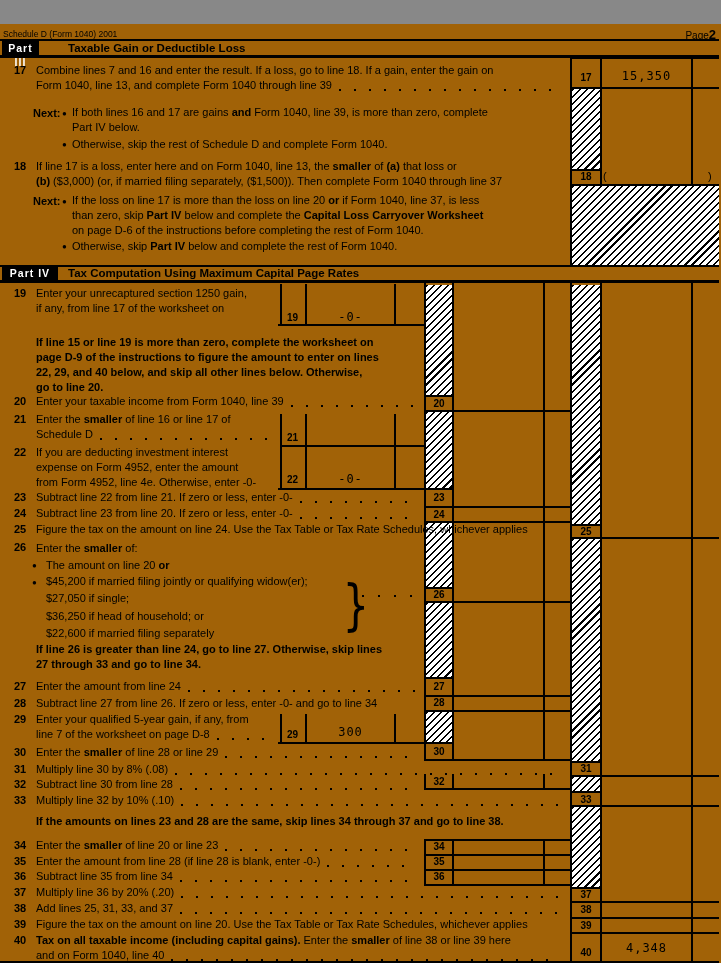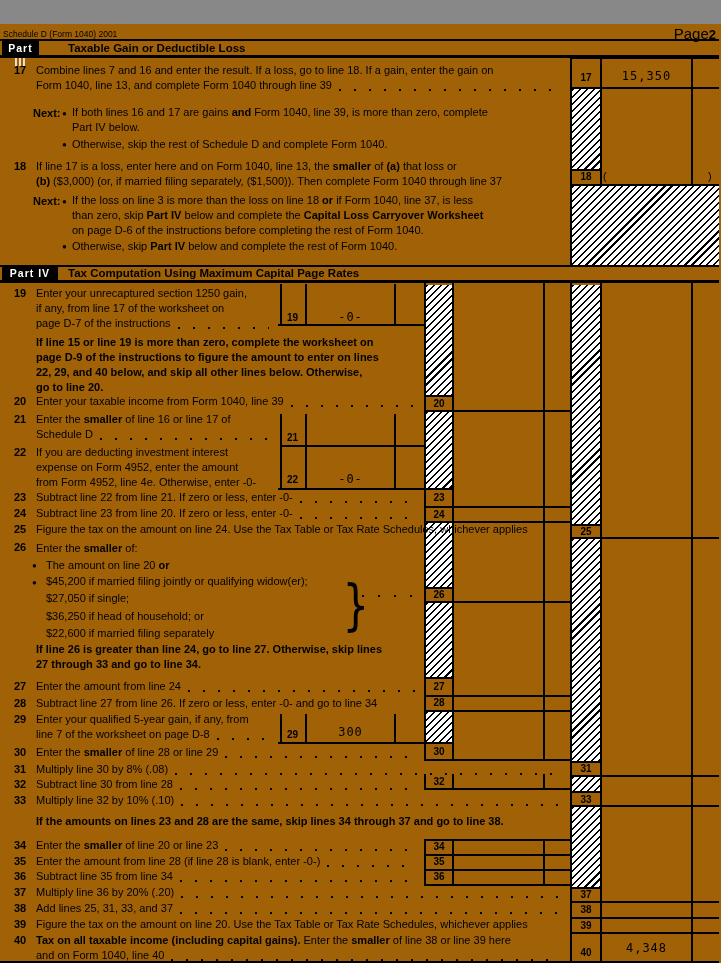--- a/index.html
+++ b/index.html
@@ -29,21 +29,21 @@
          font-weight:normal;transform:scaleX(.75);}
   .small{font-size:8.5px;}
   .paren{position:absolute;font-size:11px;}
 </style>
 </head>
 <body>
 
 <div class="page">
 
   <div class="t small" style="left:3px;top:3px;">Schedule D (Form 1040) 2001</div>
-  <div class="abs" style="left:640px;top:1px;width:76px;text-align:right;"><span style="font-size:15px;">Page</span><span style="font-size:13px;font-weight:bold;">2</span></div>
+  <div class="abs" style="left:640px;top:1px;width:76px;text-align:right;"><span style="font-size:10px;">Page</span><span style="font-size:13px;font-weight:bold;">2</span></div>
 
   <div class="hl" style="left:0;top:15px;width:719px;height:1.5px;"></div>
   <div class="partbox" style="left:2px;top:17px;width:37px;height:14px;line-height:14px;">Part III</div>
   <div class="parttitle" style="left:68px;top:17.5px;">Taxable Gain or Deductible Loss</div>
   <div class="hl" style="left:0;top:31px;width:719px;height:2.5px;"></div>
 
   <div class="hl" style="left:0;top:241px;width:719px;height:1.5px;"></div>
   <div class="partbox" style="left:2px;top:243px;width:56px;height:13px;line-height:13px;">Part IV</div>
   <div class="parttitle" style="left:68px;top:243px;">Tax Computation Using Maximum Capital Page Rates</div>
   <div class="hl" style="left:0;top:256px;width:719px;height:2.5px;"></div>
@@ -195,32 +195,31 @@
 
   <div class="no" style="left:14px;top:136px;">18</div>
   <div class="blk" style="left:36px;top:136px;width:524px;">
       <div class="frow"><span>If line 17 is a loss, enter here and on Form 1040, line 13, the </span><b>smaller</b><span> of </span><b>(a)</b><span> that loss or</span></div>
       <div class="frow"><b>(b)</b><span> ($3,000) (or, if married filing separately, ($1,500)). Then complete Form 1040 through line 37</span></div>
     </div>
 
   <div class="t b" style="left:33px;top:170px;">Next:</div>
   <span class="bullet" style="left:62px;top:173px;">●</span>
   <div class="blk" style="left:72px;top:170px;width:490px;">
-      <div class="frow"><span>If the loss on line 3 is more than the loss on line 18 </span><b>or</b><span> if Form 1040, line 37, is less</span></div>
+      <div class="frow"><span>If the loss on line 17 is more than the loss on line 20 </span><b>or</b><span> if Form 1040, line 37, is less</span></div>
       <div class="frow"><span>than zero, skip </span><b>Part IV</b><span> below and complete the </span><b>Capital Loss Carryover Worksheet</b></div>
       <div class="frow"><span>on page D-6 of the instructions before completing the rest of Form 1040.</span></div>
     </div>
   <span class="bullet" style="left:62px;top:218px;">●</span>
   <div class="t" style="left:72px;top:215px;"><span>Otherwise, skip </span><b>Part IV</b><span> below and complete the rest of Form 1040.</span></div>
 
   <div class="no" style="left:14px;top:263px;">19</div>
   <div class="blk" style="left:36px;top:263px;width:237px;">
       <div class="frow"><span>Enter your unrecaptured section 1250 gain,</span></div>
       <div class="frow"><span>if any, from line 17 of the worksheet on</span></div>
-      <div class="frow"><span>page D-7 of the instructions</span><span class="leader"></span></div>
     </div>
   <div class="blk" style="left:36px;top:312px;width:392px;">
       <div class="frow"><b>If line 15 or line 19 is more than zero, complete the worksheet on</b></div>
       <div class="frow"><b>page D-9 of the instructions to figure the amount to enter on lines</b></div>
       <div class="frow"><b>22, 29, and 40 below, and skip all other lines below. Otherwise,</b></div>
       <div class="frow"><b>go to line 20.</b></div>
     </div>
 
   <div class="no" style="left:14px;top:371px;">20</div>
   <div class="blk" style="left:36px;top:371px;width:384px;">

